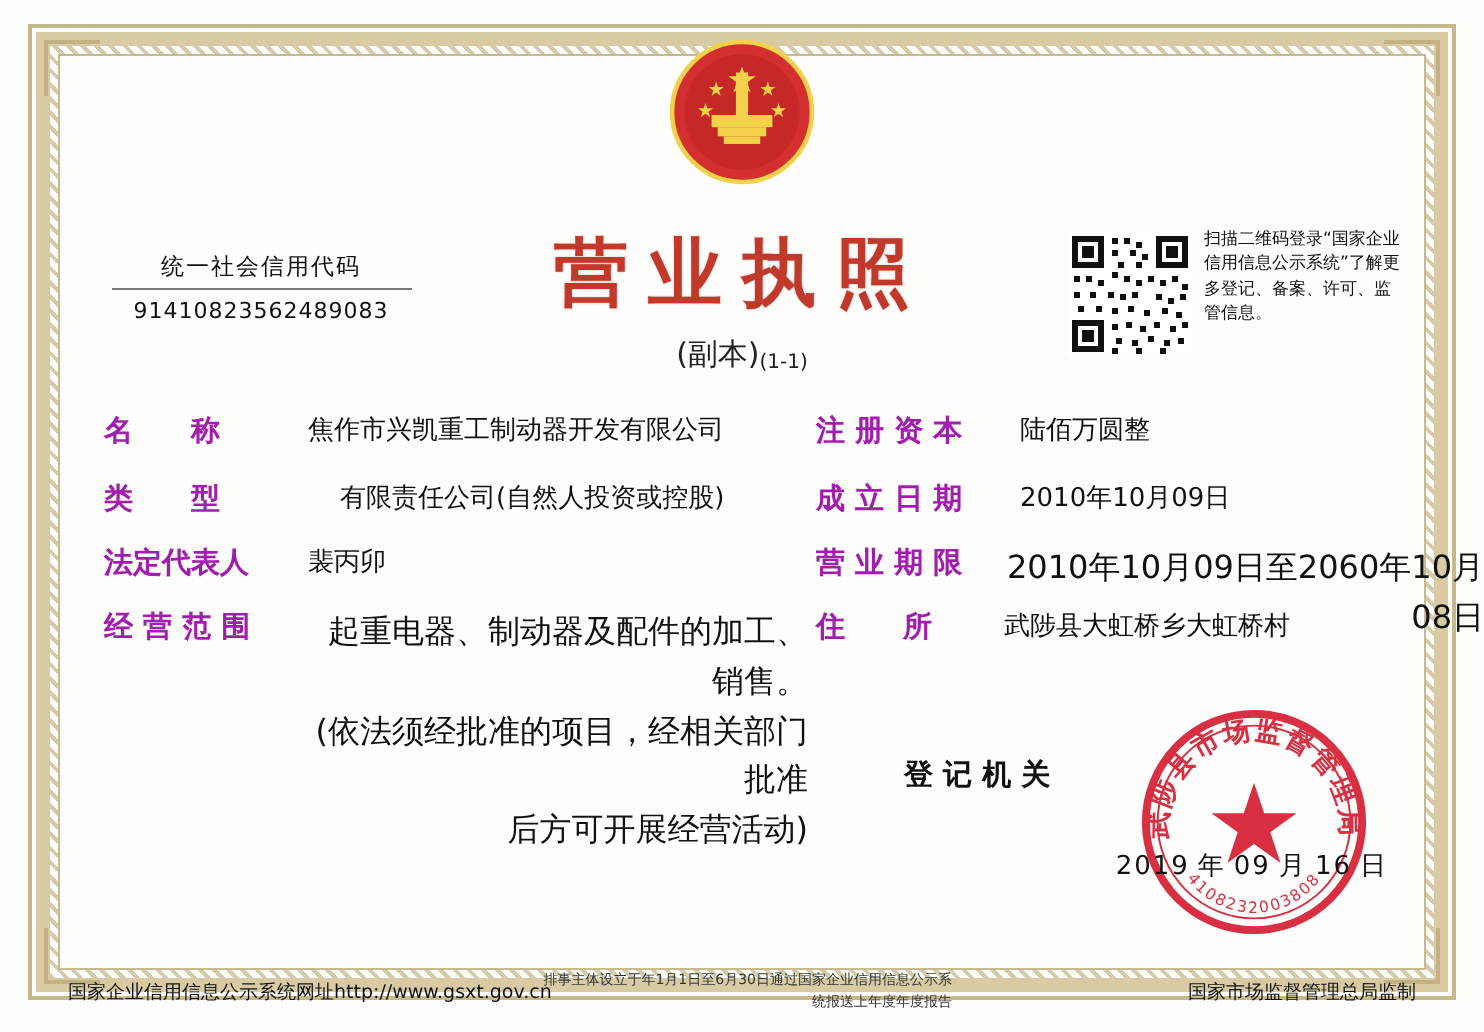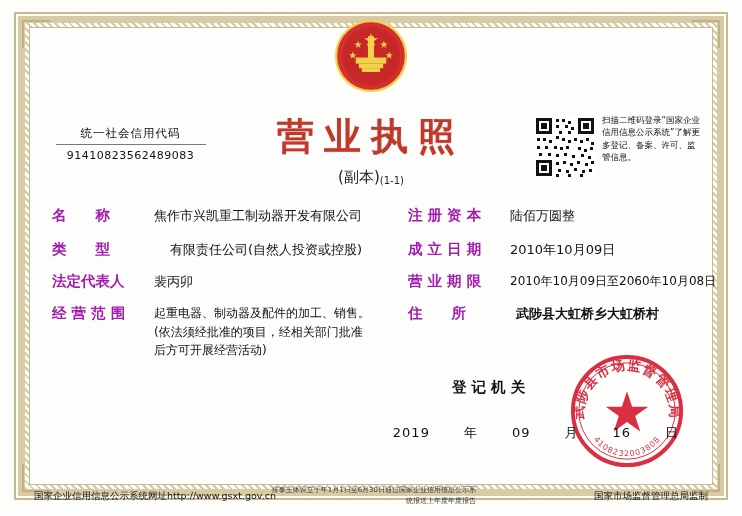--- a/index.html
+++ b/index.html
@@ -96,36 +96,36 @@
   
   .field{position:absolute;display:flex;align-items:flex-start;}
   .f-label{
     font-size:14.5px;color:#a21caf;font-weight:bold;
     font-family:"DejaVu Serif","Liberation Serif",serif;
     white-space:nowrap;
   }
   .f-value{
     font-size:13px;color:#111;white-space:pre-line;line-height:1.55;
   }
-  .f-value.small{font-size:12px;}
+  .f-value.small{font-size:16px;text-align:right;}
 
   
   .registrar{
     position:absolute;left:452px;top:378px;
     font-size:14.5px;font-weight:bold;color:#111;
     font-family:"DejaVu Serif","Liberation Serif",serif;
   }
   .seal{
     position:absolute;right:56px;top:352px;width:118px;height:118px;
   }
   .date-line{
     position:absolute;right:46px;top:424px;
     font-size:13px;color:#111;letter-spacing:1px;
   }
-  .date-line span{margin:0 17px;}
+  .date-line span{margin:0 2px;}
 
   
   .footer-left{
     position:absolute;left:34px;bottom:13px;
     font-size:9.5px;color:#111;
   }
   .footer-center{
     position:absolute;left:50%;bottom:10px;transform:translateX(-50%);
     text-align:right;font-size:7px;color:#333;line-height:1.5;
     width:210px;
@@ -274,21 +274,21 @@
     <div class="f-value" style="margin-left:10px;">2010年10月09日</div>
   </div>
 
   <div class="field" style="left:408px;top:272px;">
     <div class="f-label" style="width:92px;">营 业 期 限</div>
     <div class="f-value small" style="margin-left:10px;">2010年10月09日至2060年10月08日</div>
   </div>
 
   <div class="field" style="left:408px;top:304px;">
     <div class="f-label" style="width:92px;">住　　所</div>
-    <div class="f-value" style="margin-left:16px;font-weight:bold;">武陟县大虹桥乡大虹桥村</div>
+    <div class="f-value" style="margin-left:2px;">武陟县大虹桥乡大虹桥村</div>
   </div>
 
   <div class="registrar">登 记 机 关</div>
 
   <div class="seal">
     <svg viewBox="0 0 120 120" width="118" height="118">
       <g opacity="0.82">
         <circle cx="60" cy="60" r="55" fill="none" stroke="#d0021b" stroke-width="4"></circle>
         <circle cx="60" cy="60" r="49" fill="none" stroke="#d0021b" stroke-width="1"></circle>
         <polygon points="60,40 65.2,55.6 81.6,55.6 68.3,65.2 73.5,80.8 60,71.2 46.5,80.8 51.7,65.2 38.4,55.6 54.8,55.6" fill="#d0021b"></polygon>

